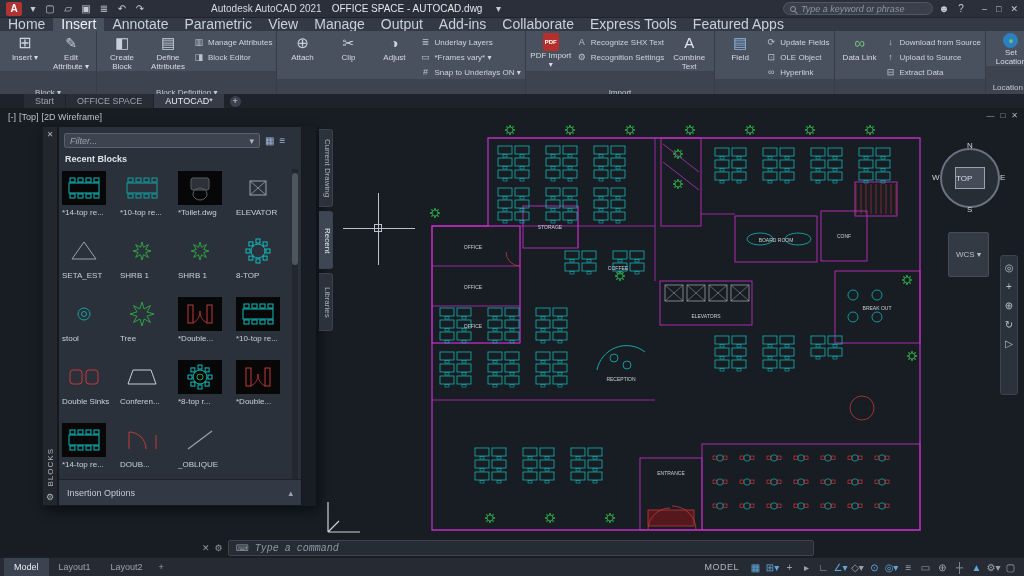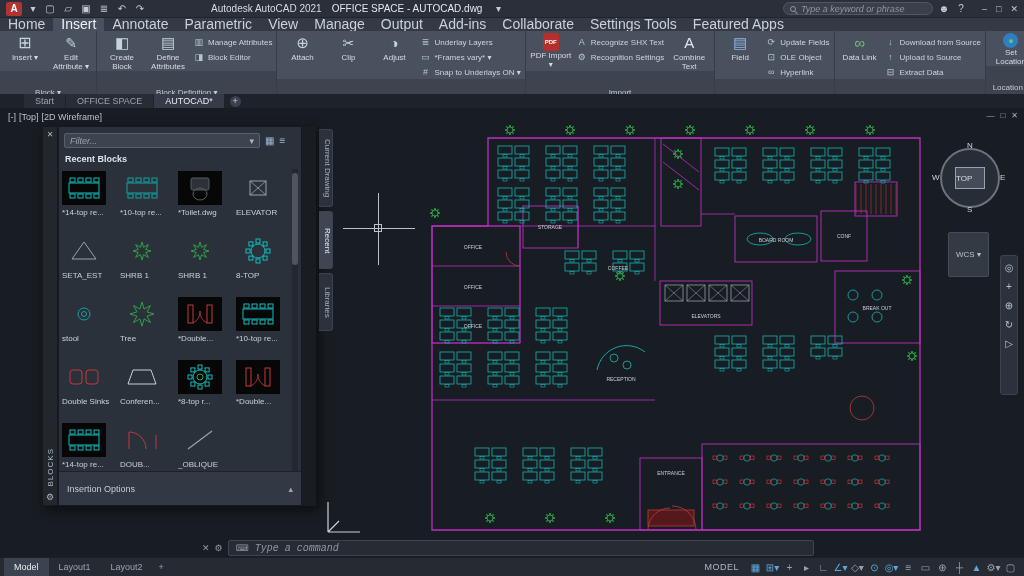--- a/index.html
+++ b/index.html
@@ -89,21 +89,21 @@
   .filterbox .dd{margin-left:auto;font-style:normal;color:#aeb6c1;}
   .picon{color:#9fb7d9;font-size:10px;}
   .sechdr{position:absolute;left:6px;top:27px;font-size:9px;font-weight:bold;color:#dde3ea;}
   .bgrid{position:absolute;left:3px;top:42px;width:232px;height:318px;display:grid;
          grid-template-columns:repeat(4,58px);grid-auto-rows:63px;}
   .bcell{display:flex;flex-direction:column;align-items:flex-start;}
   .bthumb{width:44px;height:34px;display:flex;align-items:center;justify-content:center;margin-top:2px;}
   .blabel2{font-size:8px;color:#c9d0d8;white-space:nowrap;overflow:hidden;max-width:56px;text-align:center;margin-top:3px;}
   .pscroll{position:absolute;right:3px;top:42px;width:6px;height:318px;background:#232830;}
   .pthumb{position:absolute;left:0;top:4px;width:6px;height:92px;background:#4d5560;border-radius:3px;}
-  .pfooter{position:absolute;left:0;bottom:0;width:100%;height:34px;background:#323945;border-top:1px solid #1d222a;
+  .pfooter{position:absolute;left:0;bottom:0;width:100%;height:26px;background:#323945;border-top:1px solid #1d222a;
            font-size:9px;color:#c3cbd6;display:flex;align-items:center;padding:0 8px;}
   .pfooter .dd{margin-left:auto;color:#9aa3ae;}
   .sidetabs{position:absolute;left:260px;top:2px;width:14px;display:flex;flex-direction:column;gap:4px;}
   .sidetab{writing-mode:vertical-rl;padding:9px 0;background:#2c323c;border:1px solid #3a4150;border-left:none;
            color:#a7b0bb;font-size:8px;border-radius:0 3px 3px 0;text-align:center;min-height:58px;}
   .sidetab.active{background:#3e4654;color:#e4e9f0;}
 
   
   .cmdrow{position:absolute;left:202px;top:540px;width:612px;height:16px;z-index:12;
           display:flex;align-items:center;gap:5px;}
@@ -161,21 +161,21 @@
   <div class="ribbontabs">
       <div class="rtab">Home</div>
       <div class="rtab active">Insert</div>
       <div class="rtab">Annotate</div>
       <div class="rtab">Parametric</div>
       <div class="rtab">View</div>
       <div class="rtab">Manage</div>
       <div class="rtab">Output</div>
       <div class="rtab">Add-ins</div>
       <div class="rtab">Collaborate</div>
-      <div class="rtab">Settings Tools</div>
+      <div class="rtab">Express Tools</div>
       <div class="rtab">Featured Apps</div>
     </div>
   <div class="ribbon">
       <div class="panel">
         <div class="panel-content">
           <div class="bigbtn">
             <span class="bicon" style="font-size: 16px;">⊞</span>
             <span>Insert ▾</span>
           </div>
           <div class="bigbtn">

